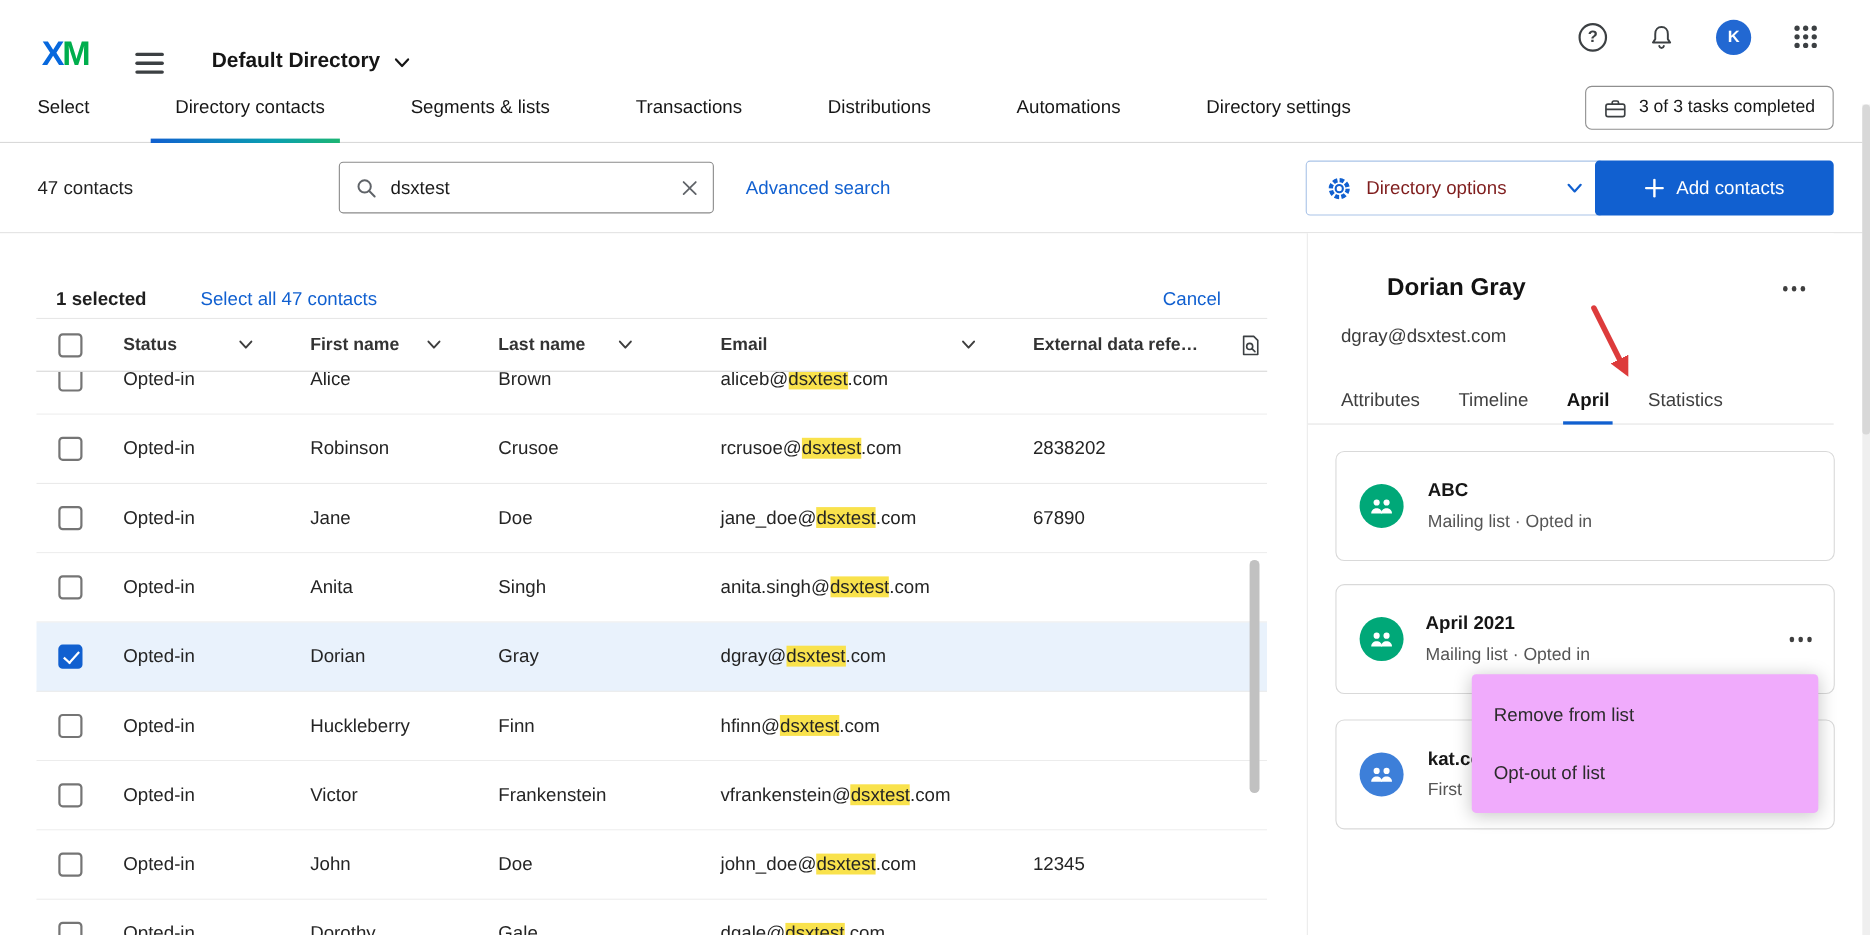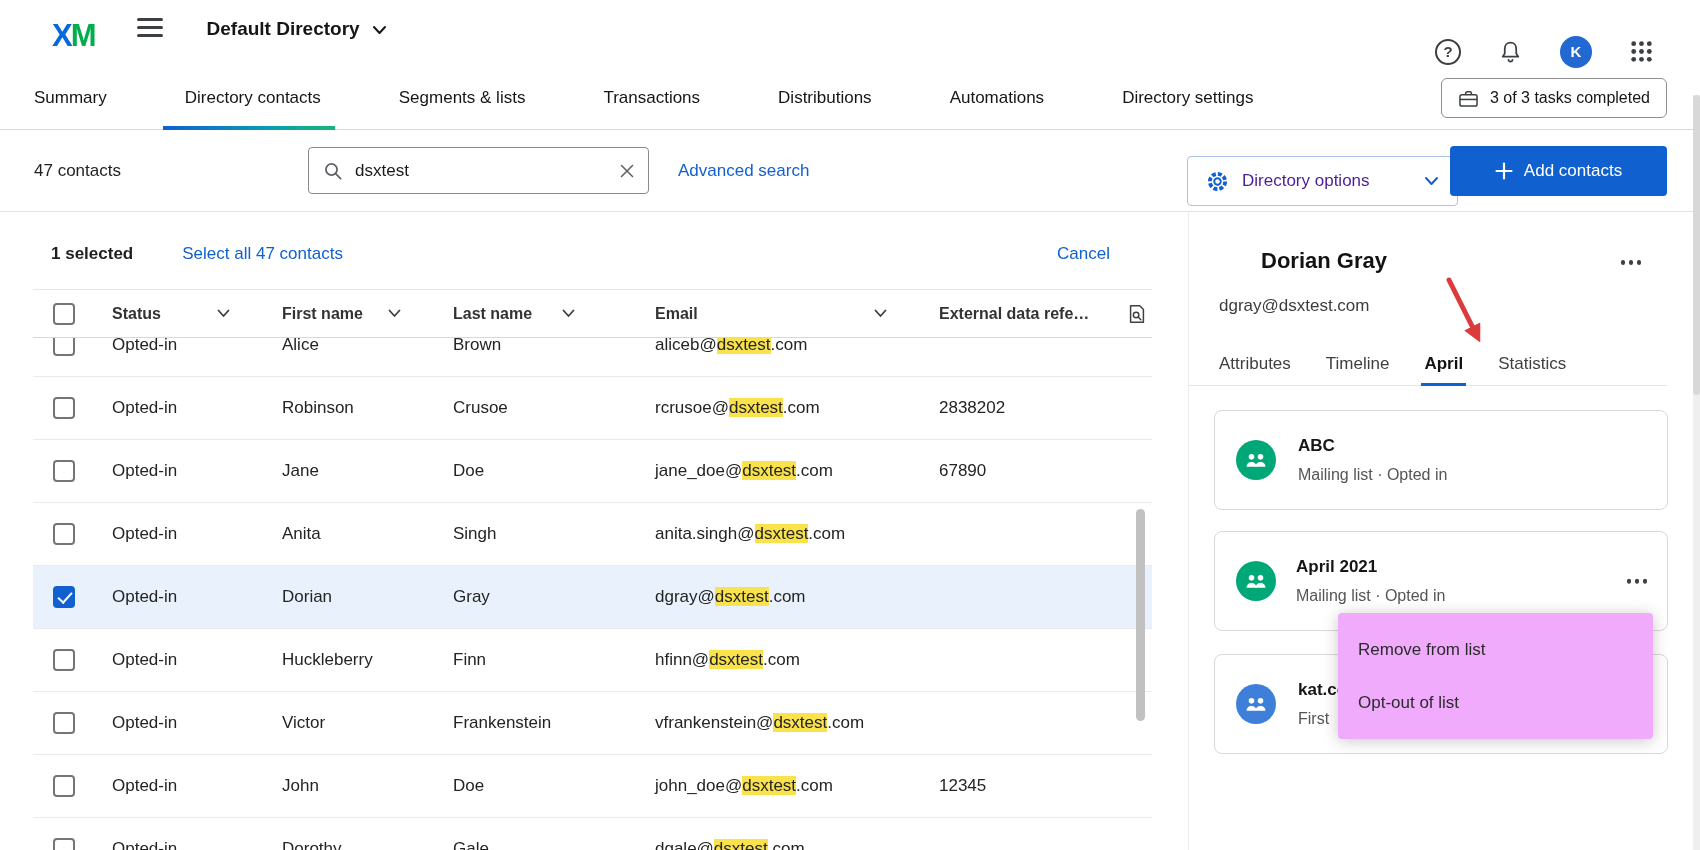--- a/index.html
+++ b/index.html
@@ -1,21 +1,21 @@
 <!DOCTYPE html>
 <html><head>
 <meta charset="utf-8">
 <style>
   * { margin:0; padding:0; box-sizing:border-box; }
   html,body { width:1700px; height:850px; overflow:hidden; }
   body { font-family:"Liberation Sans", sans-serif; color:#1f1f1f; background:#fff; position:relative; font-size:17px; }
   button { font-family:inherit; background:none; border:none; cursor:pointer; color:inherit; font-size:inherit; }
 
   
-  .topbar { position:absolute; top:0; left:0; right:0; height:67px; display:flex; align-items:flex-start; padding-left:52px;margin-top:18px; }
+  .topbar { position:absolute; top:0; left:0; right:0; height:67px; display:flex; align-items:flex-end; padding-left:38px; }
   .xm-logo { font-size:31px; font-weight:800; letter-spacing:-2px; margin-right:42px; cursor:pointer; }
   .xm-logo .x { color:#0768dd; }
   .xm-logo .m { color:#00ae4d; }
   .hamburger { width:26px; display:flex; flex-direction:column; gap:5px; margin-right:44px; cursor:pointer; }
   .hamburger span { display:block; height:3px; background:#3c4043; border-radius:2px; }
   .dir-select { display:flex; align-items:center; gap:12px; font-size:19px; font-weight:600; color:#161616; cursor:pointer; }
   .dir-select svg { margin-top:2px; }
   .topbar-right { position:absolute; right:46px; top:0; height:67px; display:flex; align-items:center; gap:37px; }
   .help-circle { width:26px; height:26px; border:2px solid #3c4043; border-radius:50%; display:flex; align-items:center; justify-content:center; font-size:15px; font-weight:700; color:#3c4043; }
   .avatar { width:32px; height:32px; border-radius:50%; background:#2268d2; color:#fff; display:flex; align-items:center; justify-content:center; font-size:15px; font-weight:700; }
@@ -27,26 +27,26 @@
     background:linear-gradient(90deg,#1160d0 0%,#0a9fb0 65%,#1cb573 100%); }
   .tasks-btn { position:absolute; right:33px; top:50%; transform:translateY(-50%); height:40px; border:1px solid #8f8f8f; border-radius:6px; display:flex; align-items:center; gap:11px; padding:0 16px; font-size:16px; color:#161616; background:#fff; }
 
   
   .toolbar { position:absolute; top:130px; left:0; right:0; height:82px; border-bottom:1px solid #e3e3e3; }
   .contacts-count { position:absolute; left:34px; top:50%; transform:translateY(-50%); font-size:17px; color:#1f1f1f; }
   .search-box { position:absolute; left:308px; top:17px; width:341px; height:47px; border:1px solid #8a8a8a; border-radius:4px; background:#fff; display:flex; align-items:center; padding:0 14px; gap:12px; }
   .search-box input { border:none; outline:none; flex:1; font-size:17px; font-family:inherit; color:#1a1a1a; background:transparent; }
   .clear-btn { display:flex; align-items:center; }
   .adv-link { position:absolute; left:678px; top:50%; transform:translateY(-50%); color:#1160d0; font-size:17px; cursor:pointer; }
-  .dir-options-btn { position:absolute; left:1187px; top:26px; width:271px; height:50px; border:1px solid #a9c3e8; border-radius:4px; background:#fff; color:#4c1d95; display:flex; align-items:center; padding:0 18px; gap:13px; font-size:17px; }
+  .dir-options-btn { position:absolute; left:1187px; top:16px; width:271px; height:50px; border:1px solid #a9c3e8; border-radius:4px; background:#fff; color:#7f1d1d; display:flex; align-items:center; padding:0 18px; gap:13px; font-size:17px; }
   .dir-options-btn .chev { margin-left:auto; display:flex; }
   .add-btn { position:absolute; right:33px; top:16px; width:217px; height:50px; background:#1160d0; border-radius:4px; color:#fff; display:flex; align-items:center; justify-content:center; gap:11px; font-size:17px; }
 
   
-  .selection-bar { position:absolute; left:33px; top:226px; width:1119px; height:56px; display:flex; align-items:center; }
+  .selection-bar { position:absolute; left:33px; top:226px; width:1119px; height:56px; display:flex; align-items:flex-end; }
   .sel-count { font-weight:700; margin-left:18px; }
   .sel-all { color:#1160d0; margin-left:49px; cursor:pointer; }
   .sel-cancel { color:#1160d0; margin-left:auto; margin-right:42px; cursor:pointer; }
 
   
   .table { position:absolute; left:33px; top:289px; width:1119px; bottom:0; }
   .thead { position:absolute; top:0; left:0; right:0; height:49px; border-top:1px solid #e7e7e7; border-bottom:1px solid #d8d8d8; display:flex; align-items:center; background:#fff; z-index:2; }
   .th { display:flex; align-items:center; font-size:16px; font-weight:600; color:#333; padding-right:52px; justify-content:space-between; }
   .th .sort-chev { display:flex; cursor:pointer; }
   .cb-cell { width:79px; padding-left:20px; display:flex; align-items:center; flex:none; }
@@ -129,21 +129,21 @@
         <circle cx="12" cy="12" r="2.3"></circle>
         <circle cx="19.5" cy="12" r="2.3"></circle>
         <circle cx="4.5" cy="19.5" r="2.3"></circle>
         <circle cx="12" cy="19.5" r="2.3"></circle>
         <circle cx="19.5" cy="19.5" r="2.3"></circle>
       </svg>
   </div>
 </header>
 
 <nav class="navbar">
-  <div class="nav-tab">Summary</div>
+  <div class="nav-tab">Select</div>
   <div class="nav-tab active">Directory contacts</div>
   <div class="nav-tab">Segments &amp; lists</div>
   <div class="nav-tab">Transactions</div>
   <div class="nav-tab">Distributions</div>
   <div class="nav-tab">Automations</div>
   <div class="nav-tab">Directory settings</div>
   <button class="tasks-btn">
     <svg width="21" height="19" viewBox="0 0 22 20" fill="none" stroke="#3c4043" stroke-width="1.6">
         <rect x="2" y="6" width="18" height="12" rx="2"></rect>
         <path d="M8 6 V4.5 C8 3.7 8.7 3 9.5 3 H12.5 C13.3 3 14 3.7 14 4.5 V6"></path>

